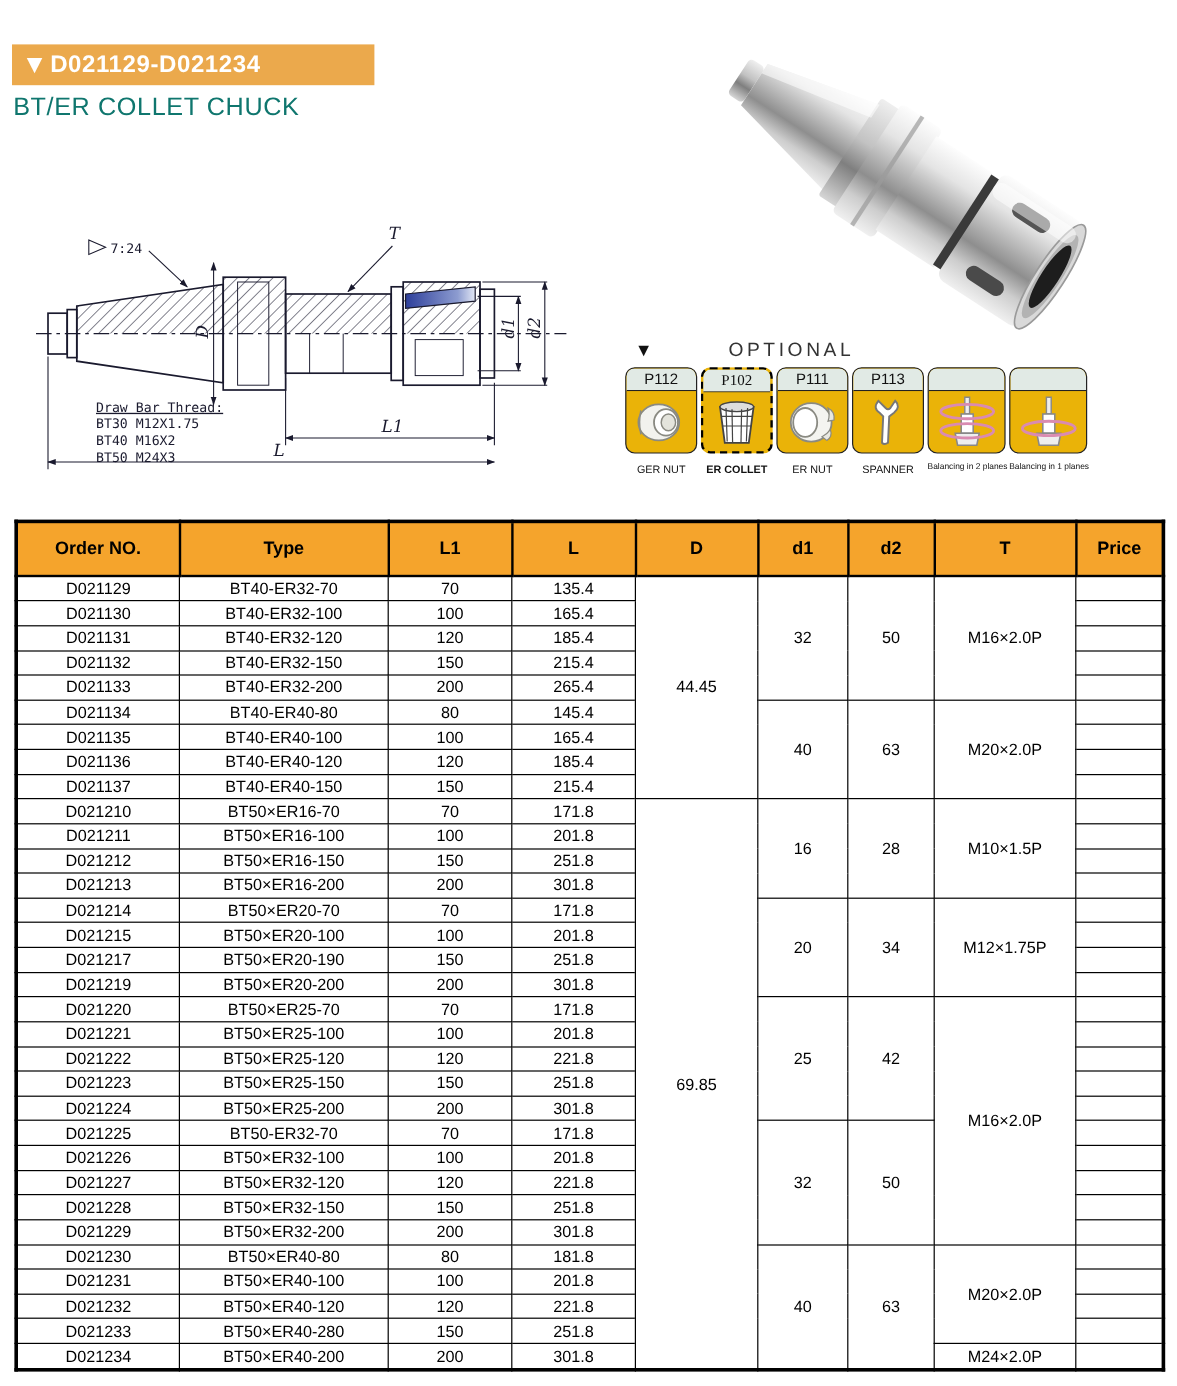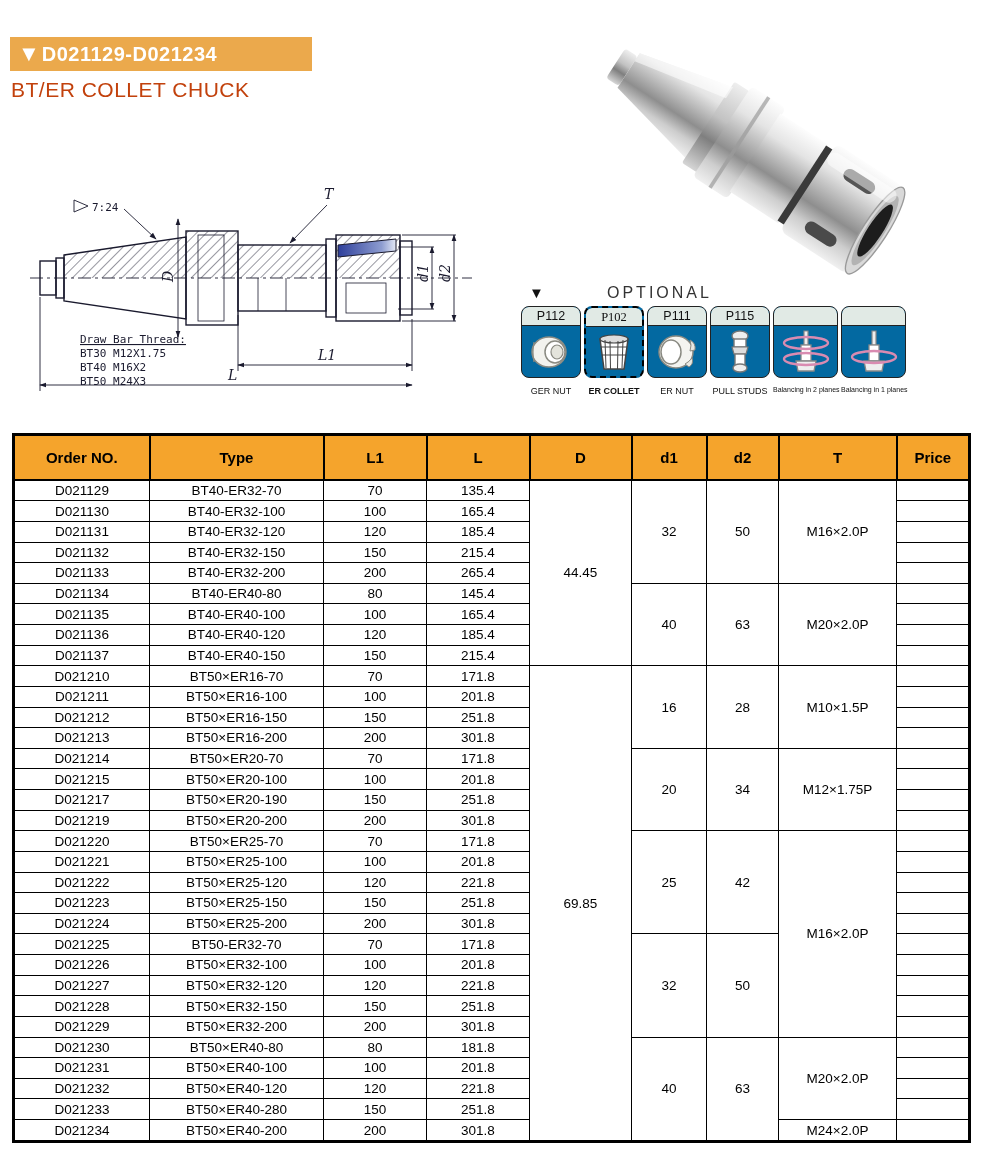--- a/index.html
+++ b/index.html
@@ -4,30 +4,30 @@
 <style>
   * { margin:0; padding:0; box-sizing:border-box; }
   body { background:#fff; font-family:"Liberation Sans", sans-serif; }
   .page { position:relative; width:981px; height:1155px; background:#fff; overflow:hidden; }
 
   
   .banner { position:absolute; left:10px; top:37px; width:302px; height:34px;
     background:#EBA94C; color:#fff; display:flex; align-items:center; padding-left:8px; }
   .banner .tri { font-size:22px; line-height:1; margin-right:2px; }
   .banner .rng { font-size:20px; font-weight:bold; letter-spacing:0.5px; }
-  .subtitle { position:absolute; left:11px; top:78px; font-size:21px; color:#c2410c; letter-spacing:0.5px; }
+  .subtitle { position:absolute; left:11px; top:78px; font-size:21px; color:#0f766e; letter-spacing:0.5px; }
 
   
   .optional { position:absolute; left:521px; top:284px; width:452px; }
   .opt-head { position:relative; height:20px; }
   .opt-head .marker { position:absolute; left:8px; top:0; font-size:15px; color:#111; }
   .opt-head .title { position:absolute; left:86px; top:0; font-size:16px; color:#333; letter-spacing:3px; }
   .opt-cards { display:flex; gap:3px; margin-top:2px; align-items:flex-start; }
   .opt-card { width:60px; }
-  .opt-card .box { border:1.5px solid #222; border-radius:8px; height:72px; background:#0369a1;
+  .opt-card .box { border:1.5px solid #222; border-radius:8px; height:72px; background:#eab308;
     display:flex; flex-direction:column; overflow:hidden; }
   .opt-card.hl .box { border-width:2.5px; border-style:dashed; border-color:#000;font-family:Liberation Serif, serif; }
   .opt-card .code { height:19px; background:#e1eae5; border-bottom:1.5px solid #222;
     font-size:12.5px; color:#111; text-align:center; line-height:18px; border-radius:6px 6px 0 0; }
   .opt-card .art { flex:1; display:flex; align-items:center; justify-content:center; }
   .opt-card .lbl { font-size:9px; color:#111; text-align:center; margin-top:8px; white-space:nowrap; }
   .opt-card.small-lbl .lbl { font-size:7px; transform:none; }
   .opt-card.hl .lbl { font-weight:bold;text-align:center; }
   .opt-card.wide { width:65px; }
 
@@ -220,36 +220,32 @@
             <ellipse cx="22" cy="20" rx="17" ry="16" fill="#f4f4f0" stroke="#8a8a82" stroke-width="1.5"></ellipse>
             <ellipse cx="17" cy="20" rx="10" ry="12" fill="#fff" stroke="#8a8a82" stroke-width="1.5"></ellipse>
             <path d="M36,8 q6,3 5,10 l-5,1 q2,-6 0,-11z" fill="#e8e8e2" stroke="#8a8a82" stroke-width="1"></path>
             <path d="M38,26 q2,6 -3,9 l-4,-3 q4,-2 7,-6z" fill="#e8e8e2" stroke="#8a8a82" stroke-width="1"></path>
           </svg>
             </div>
           </div>
         <div class="lbl">ER  NUT</div>
       </div>
 
-
       <div class="opt-card">
         <div class="box">
-            <div class="code">P115</div>
+            <div class="code">P113</div>
           <div class="art">
-              <svg width="34" height="46" viewBox="0 0 34 46">
-            <ellipse cx="17" cy="7" rx="8" ry="5" fill="#eee" stroke="#777" stroke-width="1.4"></ellipse>
-            <rect x="11" y="10" width="12" height="8" fill="#fff" stroke="#777" stroke-width="1.4"></rect>
-            <polygon points="9,18 25,18 23,25 11,25" fill="#ddd" stroke="#777" stroke-width="1.2"></polygon>
-            <rect x="12" y="25" width="10" height="12" fill="#fff" stroke="#777" stroke-width="1.4"></rect>
-            <ellipse cx="17" cy="39" rx="7" ry="4" fill="#eee" stroke="#777" stroke-width="1.4"></ellipse>
+              <svg width="40" height="44" viewBox="0 0 40 44">
+            <path d="M12,4 q-5,6 1,10 l3,3 -1,22 q2,2 5,0 l1,-22 4,-3 q6,-5 1,-10 l-4,6 q-2,2 -4,0 z" fill="#fff" stroke="#777" stroke-width="1.6"></path>
           </svg>
             </div>
           </div>
-        <div class="lbl">PULL STUDS</div>
+        <div class="lbl">SPANNER</div>
       </div>
+
 
       <div class="opt-card wide small-lbl">
         <div class="box">
             <div class="code"></div>
           <div class="art">
               <svg width="52" height="46" viewBox="0 0 52 46">
             <polygon points="24,2 28,2 28,16 24,16" fill="#eee" stroke="#888" stroke-width="1.2"></polygon>
             <rect x="21" y="16" width="10" height="16" fill="#fff" stroke="#888" stroke-width="1.3"></rect>
             <polygon points="16,32 36,32 34,42 18,42" fill="#eee" stroke="#888" stroke-width="1.3"></polygon>
             <ellipse cx="26" cy="14" rx="22" ry="6" fill="none" stroke="#D98BB1" stroke-width="2.4"></ellipse>

